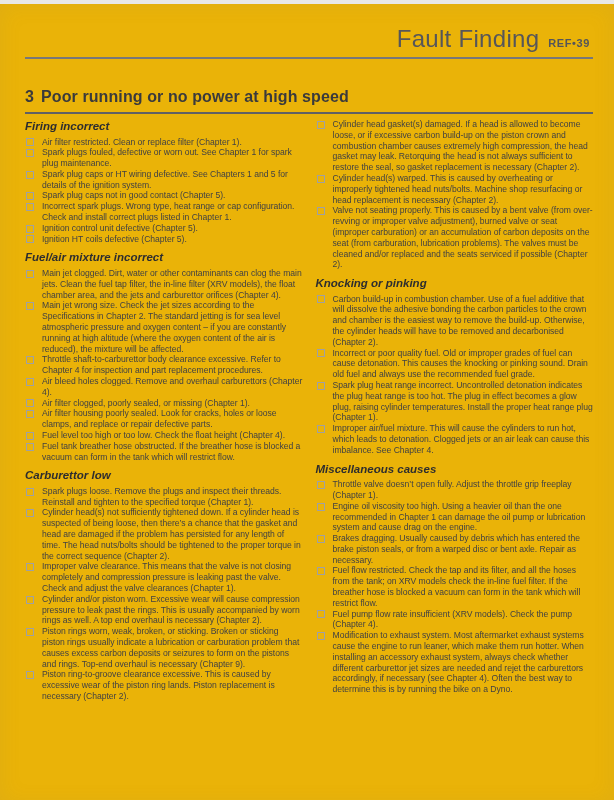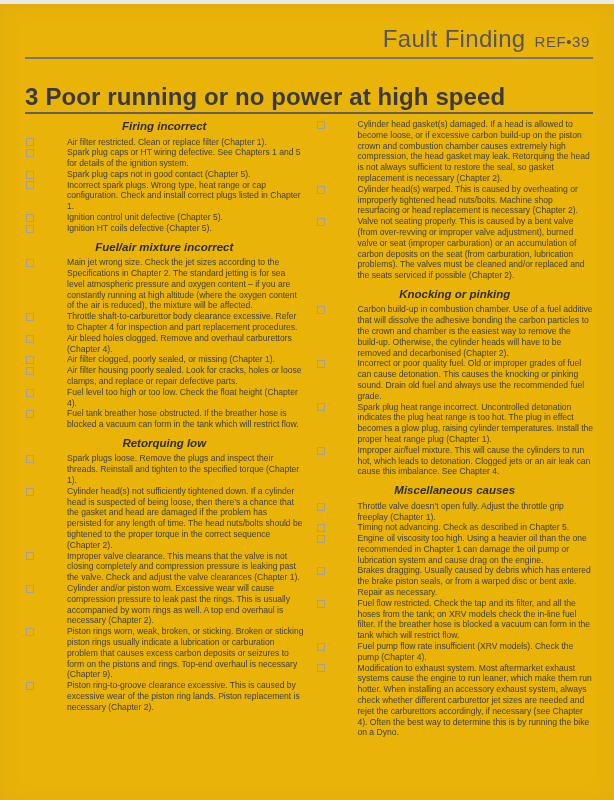--- a/index.html
+++ b/index.html
@@ -17,55 +17,53 @@
   }
   
   .header-row{
     display:flex;justify-content:flex-end;align-items:baseline;gap:9px;
     padding-right:4px;
   }
   .header-title{
     font-size:24px;line-height:26px;color:#56565a;letter-spacing:0.3px;font-weight:400;
   }
   .header-ref{
-    font-size:15px;font-weight:400;color:#55555a;letter-spacing:0.6px;
+    font-size:11px;font-weight:700;color:#55555a;letter-spacing:0.6px;
   }
   .header-rule{
     height:0;border-bottom:2px solid #77777a;margin-top:5px;margin-right:1px;
   }
   
   .section-title{
     margin:27px 0 0 0;
-    font-size:24px;line-height:22px;font-weight:700;color:#3a3a3c;letter-spacing:0.1px;
+    font-size:16px;line-height:22px;font-weight:700;color:#3a3a3c;letter-spacing:0.1px;
   }
   .section-num{margin-right:7px;}
   .title-rule{
     height:0;border-bottom:2px solid #606063;margin-top:4px;margin-right:1px;
   }
   
   .columns{
     display:flex;gap:12px;margin-top:5px;
   }
   .col{flex:1 1 0;min-width:0;}
   .fault-section{margin:0;}
   .sec-heading{
     font-size:11.5px;line-height:13px;
     font-weight:700;font-style:italic;
     color:#2d2d2f;
     margin:7px 0 3.5px 0;
-    text-align:center;
   }
   .fault-section:first-child .sec-heading{margin-top:1px;}
   .fault-item{
     display:flex;align-items:flex-start;
     font-size:8.6px;line-height:10.8px;
     letter-spacing:-0.03px;
     margin:0;
     color:#414143;
-    gap:25px;
   }
   .checkbox{
     flex:0 0 auto;
     width:6px;height:6px;
     border:1px solid #a0a0a2;
     margin:1.8px 8px 0 1px;
     background:transparent;
   }
   .fault-text{flex:1 1 auto;}
 </style>
@@ -88,20 +86,24 @@
   <div class="columns">
     <div class="col" id="col-left">
         <section class="fault-section">
           <h3 class="sec-heading">Firing incorrect</h3>
           <div class="fault-item">
             <span class="checkbox"></span>
             <span class="fault-text">Air filter restricted. Clean or replace filter (Chapter 1).</span>
           </div>
           <div class="fault-item">
             <span class="checkbox"></span>
+            <span class="fault-text">Spark plugs fouled, defective or worn out. See Chapter 1 for spark plug maintenance.</span>
+          </div>
+          <div class="fault-item">
+            <span class="checkbox"></span>
             <span class="fault-text">Spark plug caps or HT wiring defective. See Chapters 1 and 5 for details of the ignition system.</span>
           </div>
           <div class="fault-item">
             <span class="checkbox"></span>
             <span class="fault-text">Spark plug caps not in good contact (Chapter 5).</span>
           </div>
           <div class="fault-item">
             <span class="checkbox"></span>
             <span class="fault-text">Incorrect spark plugs. Wrong type, heat range or cap configuration. Check and install correct plugs listed in Chapter 1.</span>
           </div>
@@ -111,20 +113,24 @@
           </div>
           <div class="fault-item">
             <span class="checkbox"></span>
             <span class="fault-text">Ignition HT coils defective (Chapter 5).</span>
           </div>
         </section>
         <section class="fault-section">
           <h3 class="sec-heading">Fuel/air mixture incorrect</h3>
           <div class="fault-item">
             <span class="checkbox"></span>
+            <span class="fault-text">Main jet clogged. Dirt, water or other contaminants can clog the main jets. Clean the fuel tap filter, the in-line filter (XRV models), the float chamber area, and the jets and carburettor orifices (Chapter 4).</span>
+          </div>
+          <div class="fault-item">
+            <span class="checkbox"></span>
             <span class="fault-text">Main jet wrong size. Check the jet sizes according to the Specifications in Chapter 2. The standard jetting is for sea level atmospheric pressure and oxygen content – if you are constantly running at high altitude (where the oxygen content of the air is reduced), the mixture will be affected.</span>
           </div>
           <div class="fault-item">
             <span class="checkbox"></span>
             <span class="fault-text">Throttle shaft-to-carburettor body clearance excessive. Refer to Chapter 4 for inspection and part replacement procedures.</span>
           </div>
           <div class="fault-item">
             <span class="checkbox"></span>
             <span class="fault-text">Air bleed holes clogged. Remove and overhaul carburettors (Chapter 4).</span>
           </div>
@@ -139,21 +145,21 @@
           <div class="fault-item">
             <span class="checkbox"></span>
             <span class="fault-text">Fuel level too high or too low. Check the float height (Chapter 4).</span>
           </div>
           <div class="fault-item">
             <span class="checkbox"></span>
             <span class="fault-text">Fuel tank breather hose obstructed. If the breather hose is blocked a vacuum can form in the tank which will restrict flow.</span>
           </div>
         </section>
         <section class="fault-section">
-          <h3 class="sec-heading">Retorquing low</h3>
+          <h3 class="sec-heading">Carburettor low</h3>
           <div class="fault-item">
             <span class="checkbox"></span>
             <span class="fault-text">Spark plugs loose. Remove the plugs and inspect their threads. Reinstall and tighten to the specified torque (Chapter 1).</span>
           </div>
           <div class="fault-item">
             <span class="checkbox"></span>
             <span class="fault-text">Cylinder head(s) not sufficiently tightened down. If a cylinder head is suspected of being loose, then there’s a chance that the gasket and head are damaged if the problem has persisted for any length of time. The head nuts/bolts should be tightened to the proper torque in the correct sequence (Chapter 2).</span>
           </div>
           <div class="fault-item">
             <span class="checkbox"></span>
@@ -208,24 +214,20 @@
           </div>
         </section>
         <section class="fault-section">
           <h3 class="sec-heading">Miscellaneous causes</h3>
           <div class="fault-item">
             <span class="checkbox"></span>
             <span class="fault-text">Throttle valve doesn’t open fully. Adjust the throttle grip freeplay (Chapter 1).</span>
           </div>
           <div class="fault-item">
             <span class="checkbox"></span>
-            <span class="fault-text">Timing not advancing. Check as described in Chapter 5.</span>
-          </div>
-          <div class="fault-item">
-            <span class="checkbox"></span>
             <span class="fault-text">Engine oil viscosity too high. Using a heavier oil than the one recommended in Chapter 1 can damage the oil pump or lubrication system and cause drag on the engine.</span>
           </div>
           <div class="fault-item">
             <span class="checkbox"></span>
             <span class="fault-text">Brakes dragging. Usually caused by debris which has entered the brake piston seals, or from a warped disc or bent axle. Repair as necessary.</span>
           </div>
           <div class="fault-item">
             <span class="checkbox"></span>
             <span class="fault-text">Fuel flow restricted. Check the tap and its filter, and all the hoses from the tank; on XRV models check the in-line fuel filter. If the breather hose is blocked a vacuum can form in the tank which will restrict flow.</span>
           </div>

